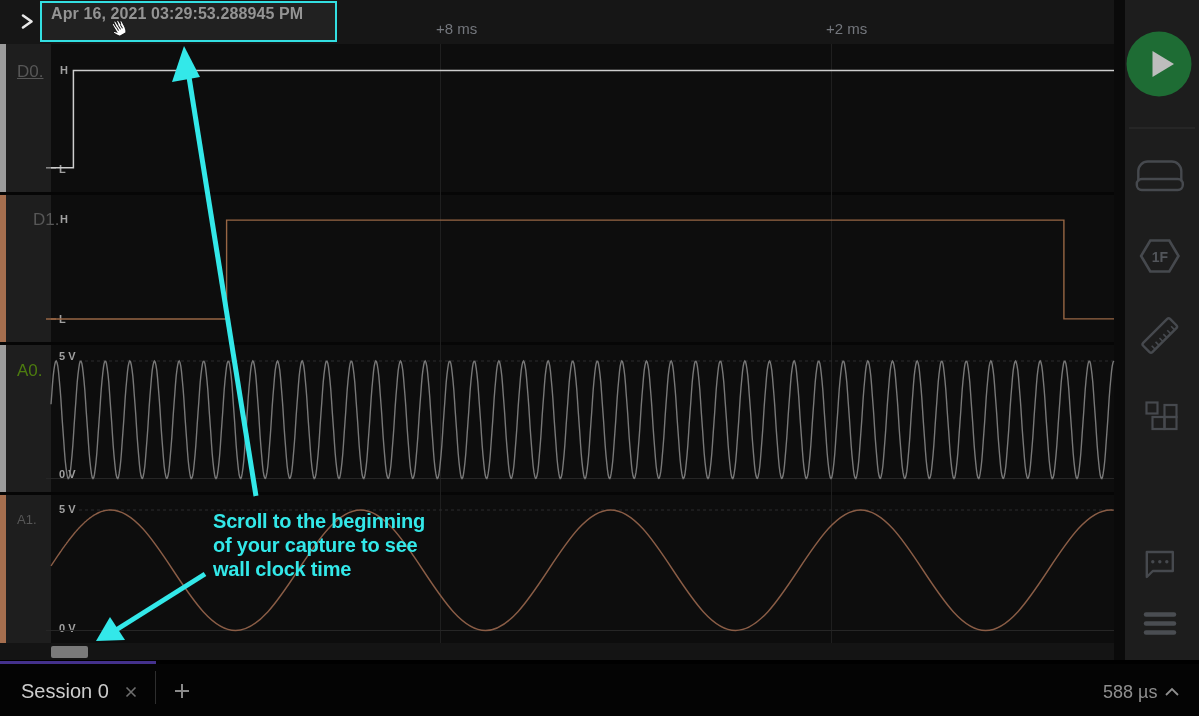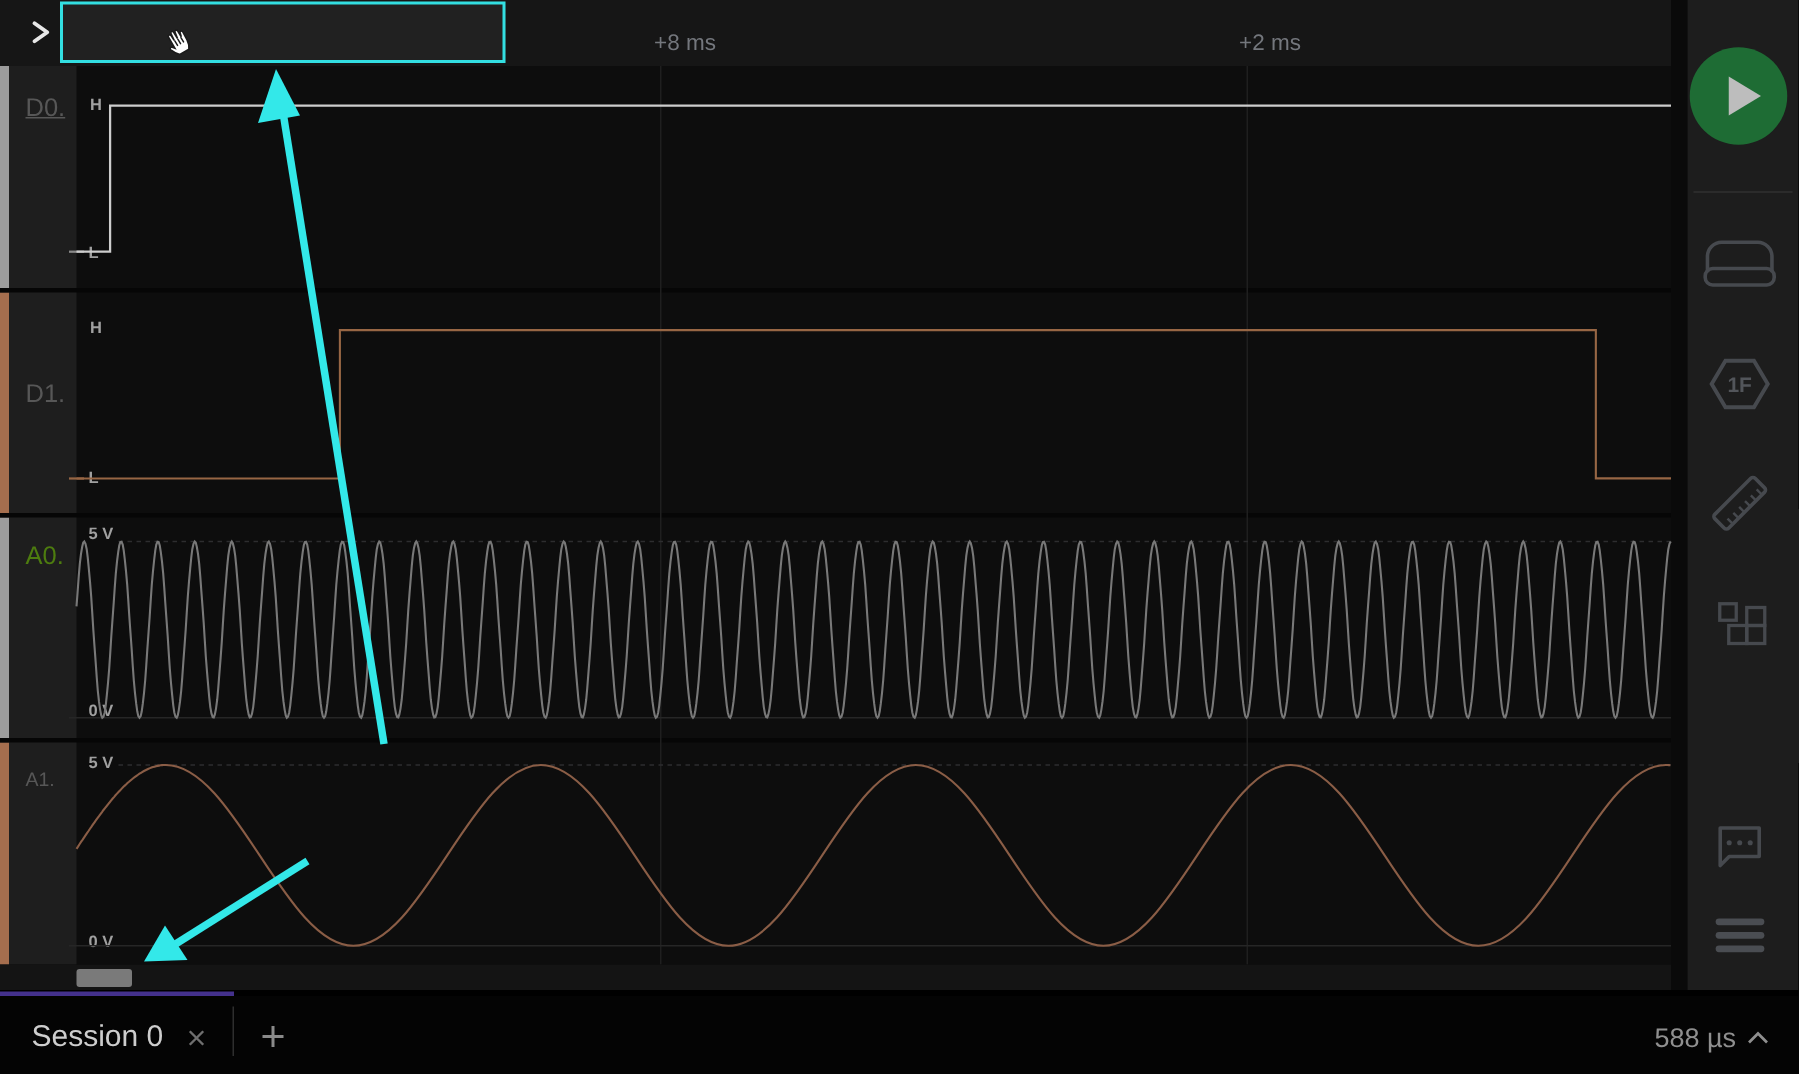--- a/index.html
+++ b/index.html
@@ -28,26 +28,27 @@
   <div class="abs" style="left:0;top:495px;width:6px;height:148px;background:#a56e4e;"></div>
 
   <div class="abs" style="left:0;top:192px;width:1114px;height:3px;background:#060606;"></div>
   <div class="abs" style="left:0;top:342px;width:1114px;height:3px;background:#060606;"></div>
   <div class="abs" style="left:0;top:492px;width:1114px;height:3px;background:#060606;"></div>
 
   <div class="abs" style="left:440px;top:44px;width:1px;height:599px;background:#1f1f1f;"></div>
   <div class="abs" style="left:831px;top:44px;width:1px;height:599px;background:#1f1f1f;"></div>
 
   <div class="abs" style="left:40px;top:1px;width:297px;height:41px;background:#212121;border:2px solid #33dfe2;"></div>
+  <div class="abs" style="left:51px;top:5px;width:300px;height:18px;color:#949494;font-size:16px;font-weight:bold;letter-spacing:.1px;">Apr 16, 2021 03:29:53.288945 PM</div>
 
   <div class="abs" style="left:436px;top:20px;color:#74777d;font-size:15px;">+8 ms</div>
   <div class="abs" style="left:826px;top:20px;color:#74777d;font-size:15px;">+2 ms</div>
 
   <div class="abs" style="left:17px;top:62px;color:#575757;font-size:17px;text-decoration:underline;">D0.</div>
-  <div class="abs" style="left:17px;top:210px;color:#575757;font-size:17px;margin-top:43px;">D1.</div>
+  <div class="abs" style="left:33px;top:210px;color:#575757;font-size:17px;">D1.</div>
   <div class="abs" style="left:17px;top:361px;color:#4d7c0f;font-size:17px;">A0.</div>
   <div class="abs" style="left:17px;top:512px;color:#575757;font-size:13px;">A1.</div>
 
   <div class="abs" style="left:60px;top:64px;color:#a0a0a0;font-size:11px;font-weight:bold;">H</div>
   <div class="abs" style="left:59px;top:163px;color:#a0a0a0;font-size:11px;font-weight:bold;">L</div>
   <div class="abs" style="left:60px;top:213px;color:#a0a0a0;font-size:11px;font-weight:bold;">H</div>
   <div class="abs" style="left:59px;top:313px;color:#a0a0a0;font-size:11px;font-weight:bold;">L</div>
   <div class="abs" style="left:59px;top:350px;color:#a0a0a0;font-size:11px;font-weight:bold;">5 V</div>
   <div class="abs" style="left:59px;top:468px;color:#a0a0a0;font-size:11px;font-weight:bold;">0 V</div>
   <div class="abs" style="left:59px;top:503px;color:#a0a0a0;font-size:11px;font-weight:bold;">5 V</div>
@@ -72,20 +73,21 @@
     <path d="M51 565.9L52 564.4L53 562.8L54 561.3L55 559.9L56 558.4L57 556.9L58 555.4L59 554.0L60 552.5L61 551.1L62 549.6L63 548.2L64 546.8L65 545.4L66 544.1L67 542.7L68 541.4L69 540.0L70 538.7L71 537.5L72 536.2L73 535.0L74 533.7L75 532.5L76 531.4L77 530.2L78 529.1L79 528.0L80 527.0L81 525.9L82 524.9L83 523.9L84 523.0L85 522.0L86 521.2L87 520.3L88 519.5L89 518.7L90 517.9L91 517.2L92 516.5L93 515.8L94 515.2L95 514.6L96 514.0L97 513.5L98 513.0L99 512.5L100 512.1L101 511.7L102 511.4L103 511.1L104 510.8L105 510.6L106 510.4L107 510.2L108 510.1L109 510.0L110 510.0L110.6 510.0C156.1 510.0 190.1 630.5 235.6 630.5C281.1 630.5 315.1 510.0 360.6 510.0C406.1 510.0 440.1 630.5 485.6 630.5C531.1 630.5 565.1 510.0 610.6 510.0C656.1 510.0 690.1 630.5 735.6 630.5C781.1 630.5 815.1 510.0 860.6 510.0C906.1 510.0 940.1 630.5 985.6 630.5C1031.1 630.5 1065.1 510.0 1110.6 510.0L1111.6 510.0L1112.6 510.1L1113.6 510.2" fill="none" stroke="#8a5d46" stroke-width="1.4"></path>
 
     <g stroke="#33e8e9" fill="#33e8e9">
       <line x1="256" y1="496" x2="189" y2="77" stroke-width="5"></line>
       <polygon points="184,46 172,82 200,77" stroke="none"></polygon>
       <line x1="205" y1="574" x2="116" y2="630" stroke-width="5"></line>
       <polygon points="96,641 125,640 110,617" stroke="none"></polygon>
     </g>
   </svg>
 
+  <div class="abs" style="left:213px;top:509px;color:#33e8e9;font-size:20px;font-weight:bold;line-height:24px;letter-spacing:-.2px;">Scroll to the beginning<br>of your capture to see<br>wall clock time</div>
 
   <svg class="abs" style="left:17px;top:11px;" width="20" height="20" viewBox="0 0 20 20">
     <path d="M6 4.5 L14.5 10.5 L6 16.5" fill="none" stroke="#e8e8e8" stroke-width="2.6" stroke-linecap="round" stroke-linejoin="round"></path>
   </svg>
 
   <svg class="abs" style="left:106px;top:14px;" width="26" height="26" viewBox="0 0 26 26">
     <g transform="rotate(-30 12 13)">
       <path d="M9 22 C7.5 20.5 6 18 5.3 16.3 C4.9 15.2 6.2 14.4 7 15.3 L8.2 16.7 L8.2 8.2 C8.2 6.9 10.1 6.9 10.2 8.2 L10.4 12 L10.8 7 C10.9 5.7 12.7 5.7 12.8 7 L13 12 L13.6 7.6 C13.8 6.3 15.6 6.5 15.6 7.8 L15.7 12.3 L16.3 9.6 C16.6 8.4 18.2 8.7 18.2 10 L18 16 C17.9 18.2 17 20.5 16 22 Z" fill="#fff" stroke="#1b1b1b" stroke-width="1.1"></path>
       <g stroke="#1b1b1b" stroke-width="1" stroke-linecap="round">
         <line x1="10.6" y1="12.5" x2="10.7" y2="16"></line>

